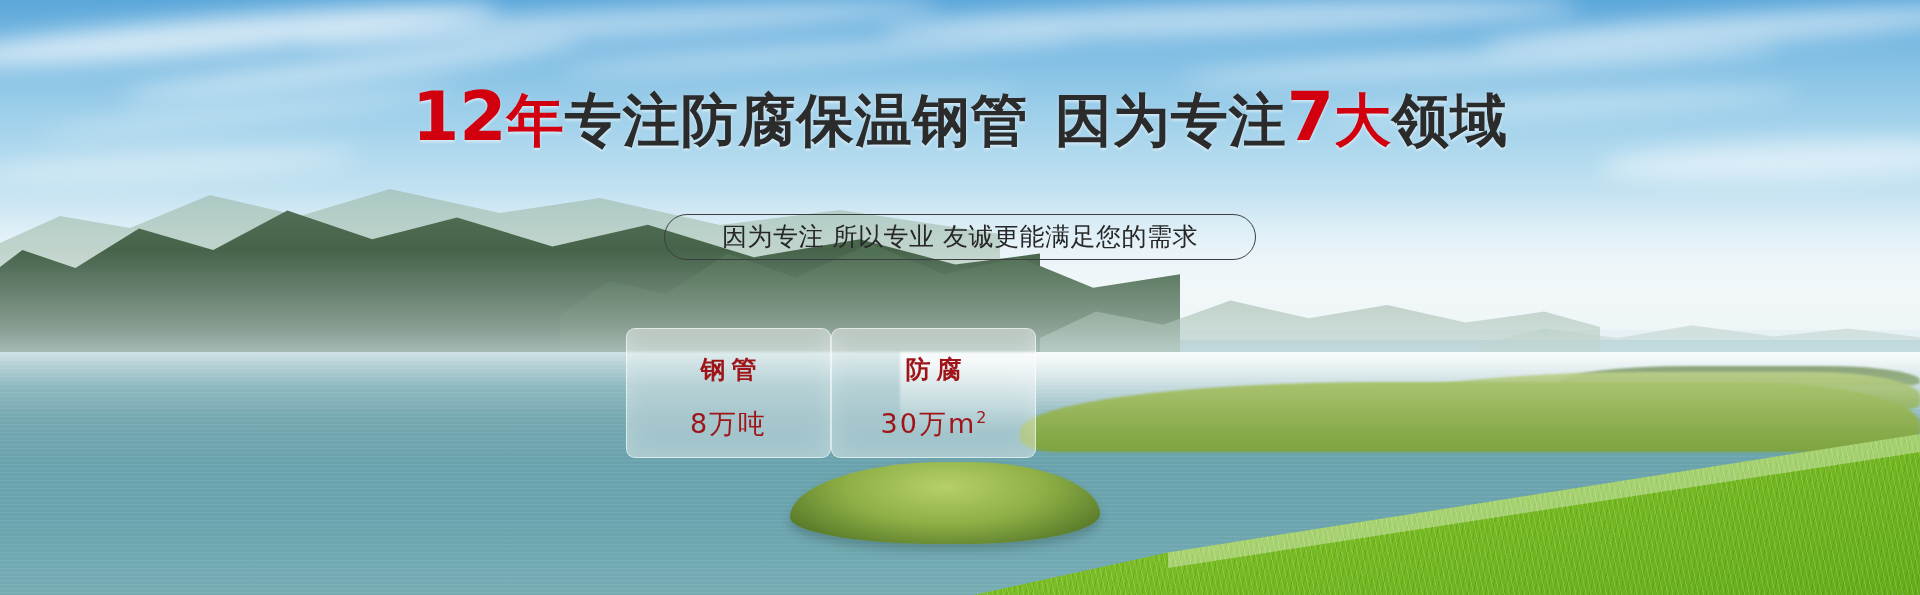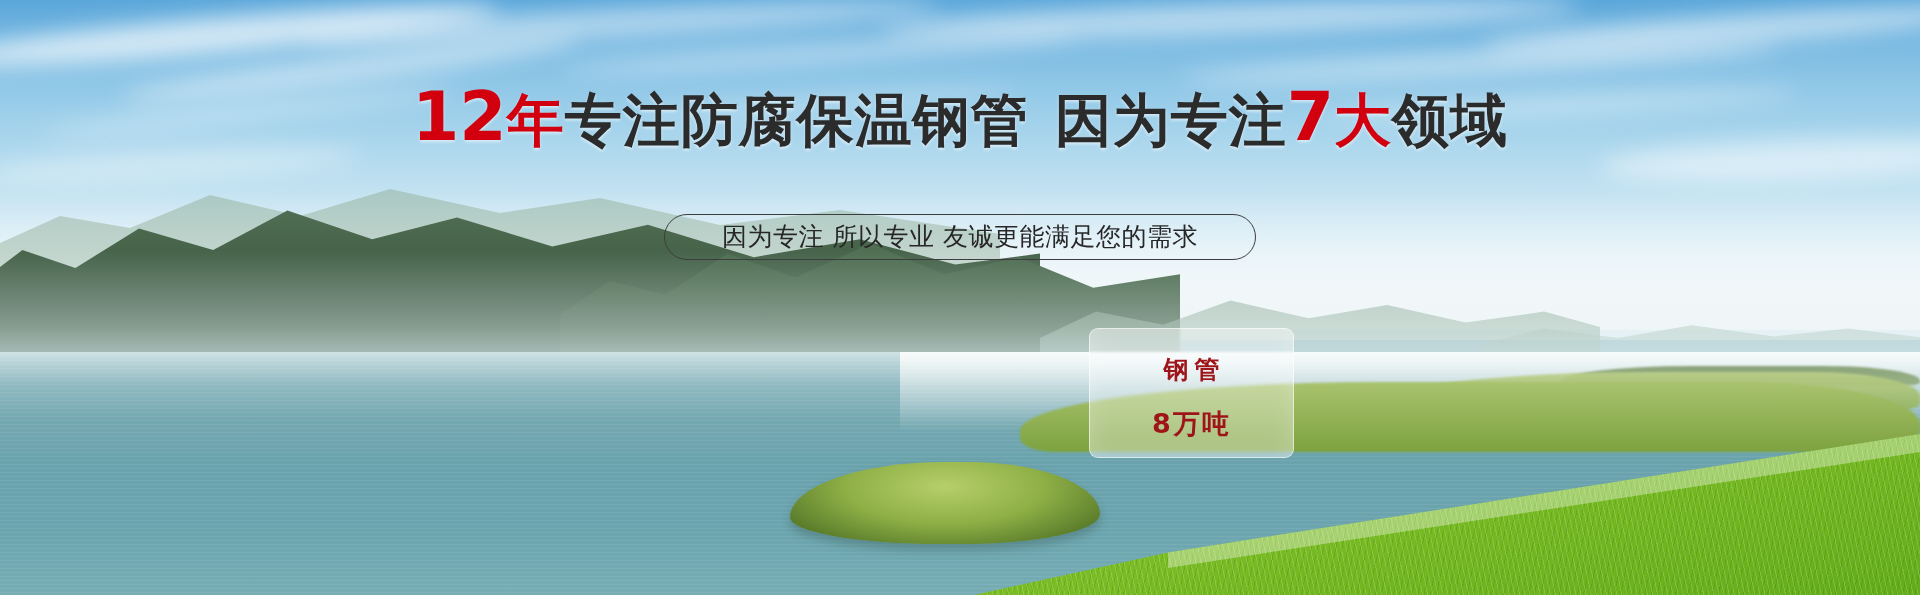--- a/index.html
+++ b/index.html
@@ -182,41 +182,41 @@
     border:1.6px solid #3d3d3d; border-radius:24px;
     text-align:center; white-space:nowrap;
     font-family:"DejaVu Sans","Liberation Sans",sans-serif;
     font-size:25px; color:#272727; letter-spacing:.5px;margin-top:12px;
   }
 
   
   .cards{
     position:absolute; left:50%; top:328px; transform:translateX(-50%);
     width:668px; height:130px;
-    display:flex; justify-content:flex-end; align-items:stretch;
+    display:flex; justify-content:flex-start; align-items:stretch;
   }
   .card{
     width:205px; height:130px;
     border-radius:9px;
     background:rgba(255,255,255,.34);
     border:1px solid rgba(255,255,255,.62);
     backdrop-filter:blur(1px);
     display:flex; flex-direction:column; align-items:center;
     box-shadow:inset 0 0 24px rgba(255,255,255,.22);
   }
   .card-title{
     margin-top:24px;
     font-family:"DejaVu Sans","Liberation Sans",sans-serif;
     font-size:25px; font-weight:bold; color:#9e1418;
     letter-spacing:6px; text-indent:6px;
   }
   .card-value{
     margin-top:20px;
     font-family:"DejaVu Sans","Liberation Sans",sans-serif;
-    font-size:27px; font-weight:bold; color:#9e1418;
+    font-size:27px; font-weight:normal; color:#9e1418;
     letter-spacing:2px;
   }
   .card-value sup{ font-size:16px; vertical-align:super; letter-spacing:0; }
 </style>
 </head>
 <body>
 
 <div class="banner">
 
   <div class="sky"></div>
@@ -264,17 +264,21 @@
     <span>因为专注  所以专业  友诚更能满足您的需求</span>
   </div>
 
   <div class="cards">
 
     <div class="card">
       <div class="card-title">钢管</div>
       <div class="card-value"><span>8万吨</span></div>
     </div>
 
+    <div class="card">
+      <div class="card-title">防腐</div>
+      <div class="card-value"><span>30万m</span><sup>2</sup></div>
+    </div>
 
 
   </div>
 
 </div>
 
 </body></html>

